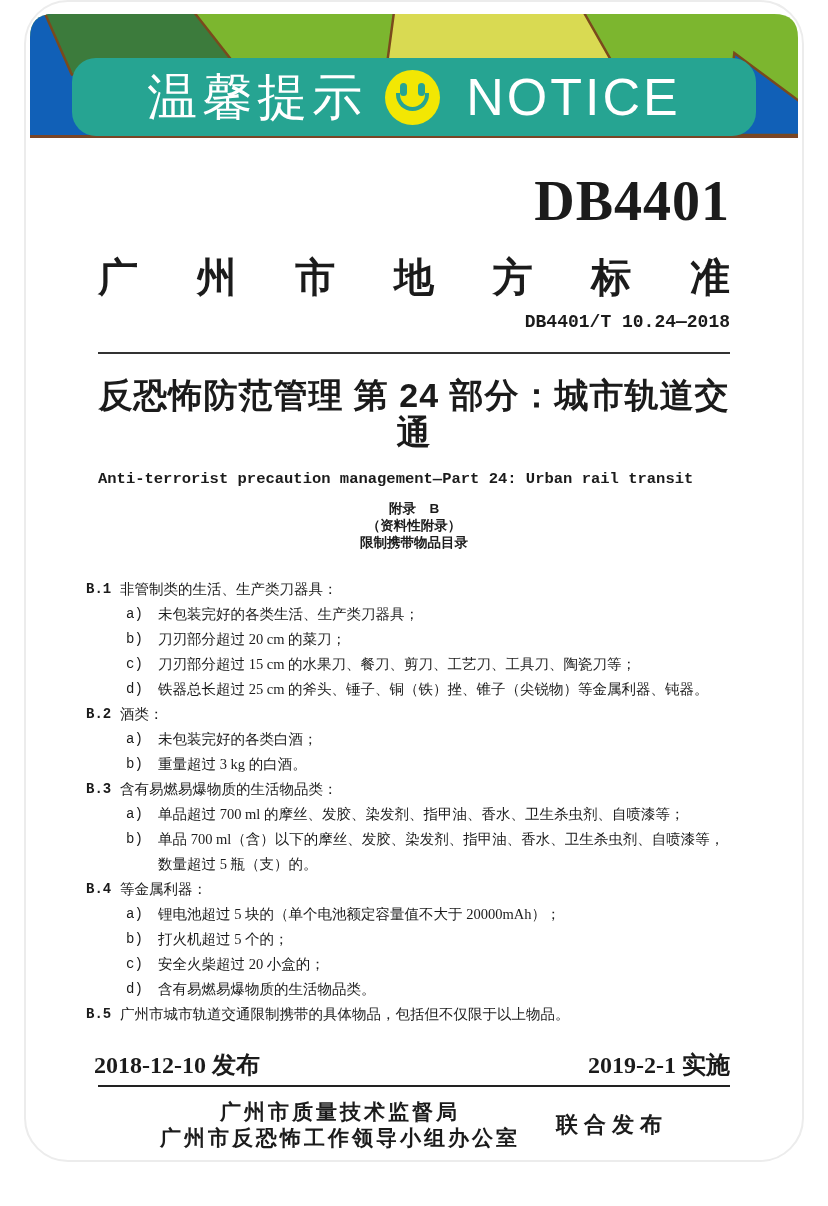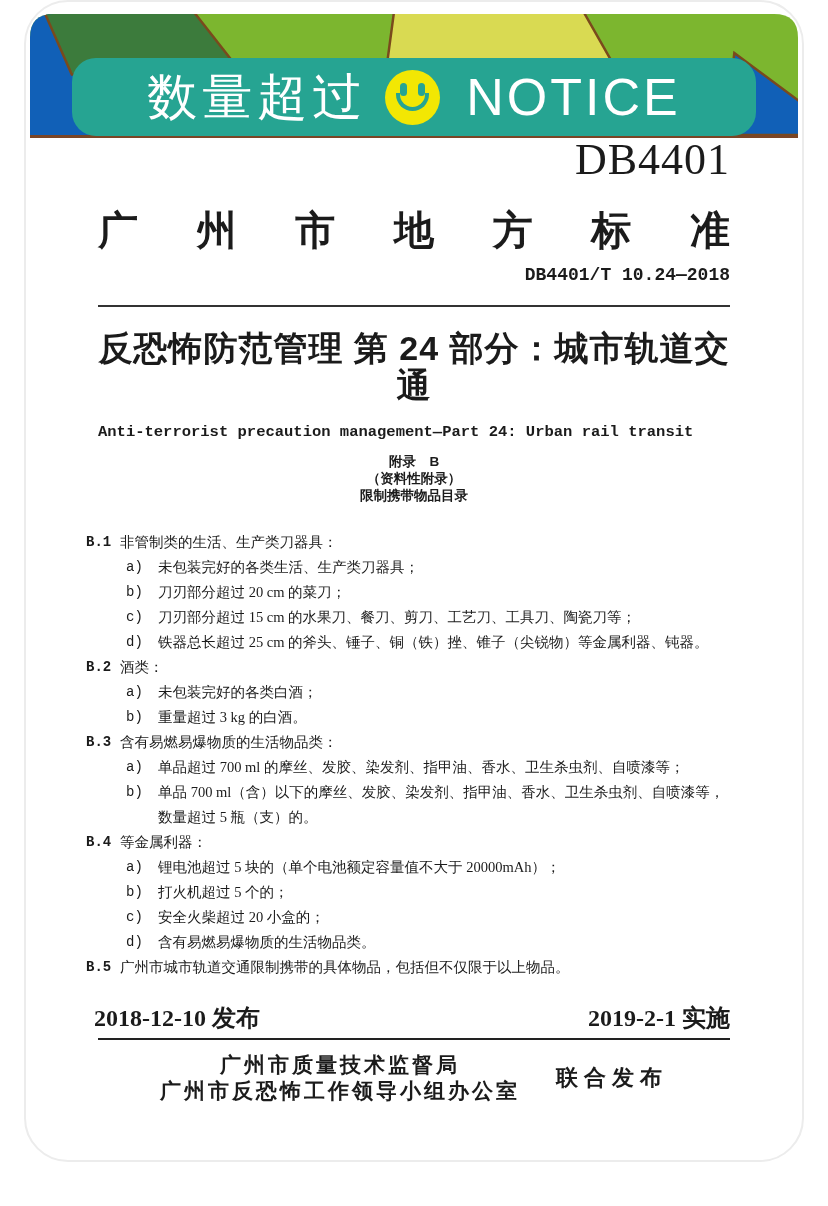--- a/index.html
+++ b/index.html
@@ -58,23 +58,23 @@
   .smiley .eye-l{left:15px}
   .smiley .eye-r{right:15px}
   .smiley .mouth{
     position:absolute;left:11px;top:23px;width:33px;height:18px;
     border:4px solid var(--c-teal);border-top:none;
     border-radius:0 0 33px 33px;
   }
   
   .content{padding:0 72px;}
   .std-code{
-    text-align:right;
+    margin-top:35px;text-align:right;
     font-family:"Liberation Serif","DejaVu Serif",serif;
-    font-weight:normal;font-size:44px;line-height:1;letter-spacing:1px;
+    font-weight:bold;font-size:56px;line-height:1;letter-spacing:1px;
   }
   .std-type{
     margin-top:28px;display:flex;justify-content:space-between;
     font-family:"Liberation Sans","DejaVu Sans",sans-serif;
     font-weight:bold;font-size:40px;line-height:1;
   }
   .doc-num{
     margin-top:16px;text-align:right;
     font-family:"Liberation Mono","DejaVu Sans Mono",monospace;
     font-weight:600;font-size:18px;line-height:1;
@@ -136,21 +136,21 @@
       </defs>
       <g clip-path="url(#bandClip)">
         <rect x="0" y="0" width="772" height="124" fill="#7cb62f"></rect>
         <polygon points="0,0 36,0 60,124 0,124" fill="#1160b7"></polygon>
         <polygon points="14,-3 164,-3 214,62 42,62" fill="#3c7b3c" stroke="#7a4a1c" stroke-width="2.5"></polygon>
         <polygon points="366,-3 556,-3 590,58 358,58" fill="#d9da52" stroke="#7a4a1c" stroke-width="2.5"></polygon>
         <polygon points="708,40 774,90 774,124 698,124" fill="#1160b7" stroke="#7a4a1c" stroke-width="2.5"></polygon>
       </g>
     </svg>
     <div class="banner">
-      <span class="banner-cn">数量超过</span>
+      <span class="banner-cn">温馨提示</span>
       <span class="smiley">
         <span class="eye eye-l"></span>
         <span class="eye eye-r"></span>
         <span class="mouth"></span>
       </span>
       <span class="banner-en">NOTICE</span>
     </div>
   </div>
 
   <div class="content">

